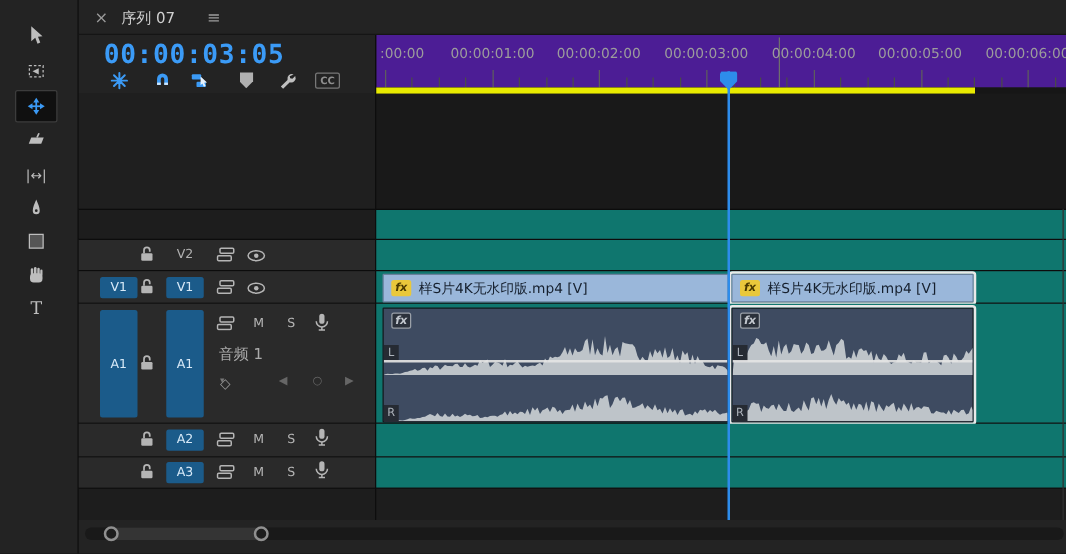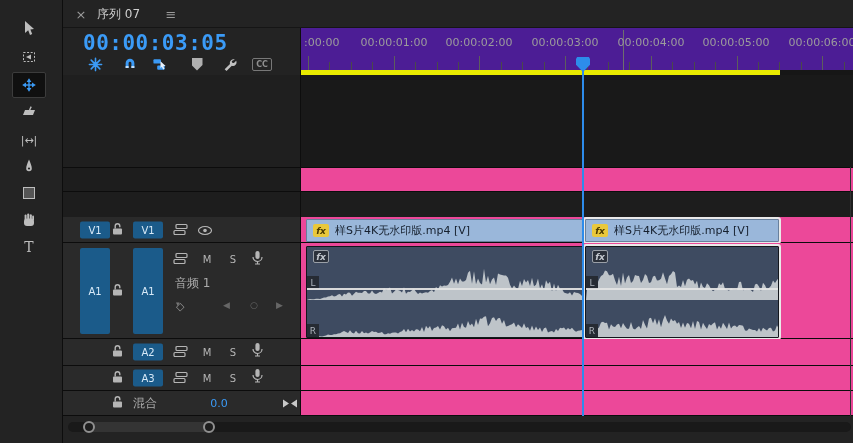--- a/index.html
+++ b/index.html
@@ -37,21 +37,21 @@
 
   
   .wa-row{left:300px;top:70px;width:553px;height:5px;background:#161616;}
   .wa-bar{position:absolute;left:0;top:0;height:5px;background:var(--yellow);}
 
   
   .vdiv{left:300px;top:28px;width:1px;height:388px;background:#0d0d0d;z-index:30;}
   .redge{left:850px;top:167px;width:1px;height:249px;background:#313131;}
   .row{position:absolute;left:63px;width:790px;border-bottom:1px solid #0c0c0c;}
   .rh{position:absolute;left:0;top:0;bottom:0;width:237px;background:#2a2a2a;}
-  .rc{position:absolute;left:237px;top:0;bottom:0;right:0;background:#ec4899;}
+  .rc{position:absolute;left:237px;top:0;bottom:0;right:0;background:#0f766e;}
   .empty .rh{background:#1f1f1f;} .empty .rc{background:#191919;}
 
   .trkbtn{position:absolute;height:17px;width:30px;top:50%;transform:translateY(-50%);
           background:var(--trackbtn);border-radius:2px;color:#d8eaf8;font-size:10px;
           display:flex;align-items:center;justify-content:center;}
   .vlabel{position:absolute;left:70px;width:30px;top:50%;transform:translateY(-50%);
           text-align:center;font-size:10px;color:#b0b0b0;}
   .lock{position:absolute;left:49px;top:50%;transform:translateY(-50%);}
   .patch{position:absolute;left:110px;top:50%;transform:translateY(-50%);}
   .eye{position:absolute;left:134px;top:50%;transform:translateY(-50%);}
@@ -251,20 +251,38 @@
 
   <div class="row empty" style="top:75px;height:92px;border-bottom:none;">
     <div class="rh"></div>
     <div class="rc"></div>
   </div>
 
   <div class="row" style="top:167px;height:25px;border-top:1px solid #0c0c0c;">
     <div class="rc"></div>
   </div>
 
+  <div class="row" style="top:192px;height:25px;">
+    <div class="rh">
+      <span class="lock"><svg width="11" height="13" viewBox="0 0 11 13">
+            <rect x="1" y="6" width="9" height="6" rx="1" fill="#b5b5b5"></rect>
+            <path d="M3.2 6 V3.6 a2.3 2.3 0 0 1 4.6 0 V4.8" fill="none" stroke="#b5b5b5" stroke-width="1.4"></path>
+          </svg></span>
+      <span class="vlabel">V2</span>
+      <span class="patch"><svg width="15" height="12" viewBox="0 0 15 12">
+            <rect x="3" y="1" width="11" height="4" rx="1" fill="none" stroke="#b5b5b5" stroke-width="1.2"></rect>
+            <rect x="1" y="7" width="11" height="4" rx="1" fill="none" stroke="#b5b5b5" stroke-width="1.2"></rect>
+          </svg></span>
+      <span class="eye"><svg width="16" height="10" viewBox="0 0 16 10">
+            <ellipse cx="8" cy="5" rx="6.5" ry="4" fill="none" stroke="#b5b5b5" stroke-width="1.2"></ellipse>
+            <circle cx="8" cy="5" r="1.8" fill="#b5b5b5"></circle>
+          </svg></span>
+    </div>
+    <div class="rc"></div>
+  </div>
 
   <div class="row" style="top:217px;height:26px;">
     <div class="rh">
       <span class="trkbtn" style="left:17px">V1</span>
       <span class="lock"><svg width="11" height="13" viewBox="0 0 11 13">
             <rect x="1" y="6" width="9" height="6" rx="1" fill="#b5b5b5"></rect>
             <path d="M3.2 6 V3.6 a2.3 2.3 0 0 1 4.6 0 V4.8" fill="none" stroke="#b5b5b5" stroke-width="1.4"></path>
           </svg></span>
       <span class="trkbtn" style="left:70px">V1</span>
       <span class="patch"><svg width="15" height="12" viewBox="0 0 15 12">
@@ -385,34 +403,20 @@
       <span class="msbtn" style="left:163px">S</span>
       <span class="mic"><svg width="11" height="15" viewBox="0 0 11 15">
             <rect x="3.4" y="0.5" width="4.2" height="8" rx="2.1" fill="#b5b5b5"></rect>
             <path d="M1 6.5 a4.5 4.5 0 0 0 9 0" fill="none" stroke="#b5b5b5" stroke-width="1.2"></path>
             <path d="M5.5 11 V13 M3 13.5 H8" stroke="#b5b5b5" stroke-width="1.2"></path>
           </svg></span>
     </div>
     <div class="rc"></div>
   </div>
 
-  <div class="row" style="top:391px;height:25px;">
-    <div class="rh">
-      <span class="lock"><svg width="11" height="13" viewBox="0 0 11 13">
-            <rect x="1" y="6" width="9" height="6" rx="1" fill="#b5b5b5"></rect>
-            <path d="M3.2 6 V3.6 a2.3 2.3 0 0 1 4.6 0 V4.8" fill="none" stroke="#b5b5b5" stroke-width="1.4"></path>
-          </svg></span>
-      <span class="mixlabel">混合</span>
-      <span class="mixval">0.0</span>
-      <span class="bowtie"><svg width="16" height="10" viewBox="0 0 16 10">
-            <path fill="#c8c8c8" d="M1 1 L7 5 L1 9 Z M15 1 L9 5 L15 9 Z"></path>
-          </svg></span>
-    </div>
-    <div class="rc"></div>
-  </div>
 
   <div class="abs vdiv"></div>
   <div class="abs redge"></div>
 
   <div class="abs ph-line" style="left: 582px;"></div>
   <div class="abs ph-head" style="left: 576px;"></div>
 
   <div class="abs scrollarea">
     <div class="sctrack">
       <div class="scthumb" style="left: 16px; width: 130px;">

